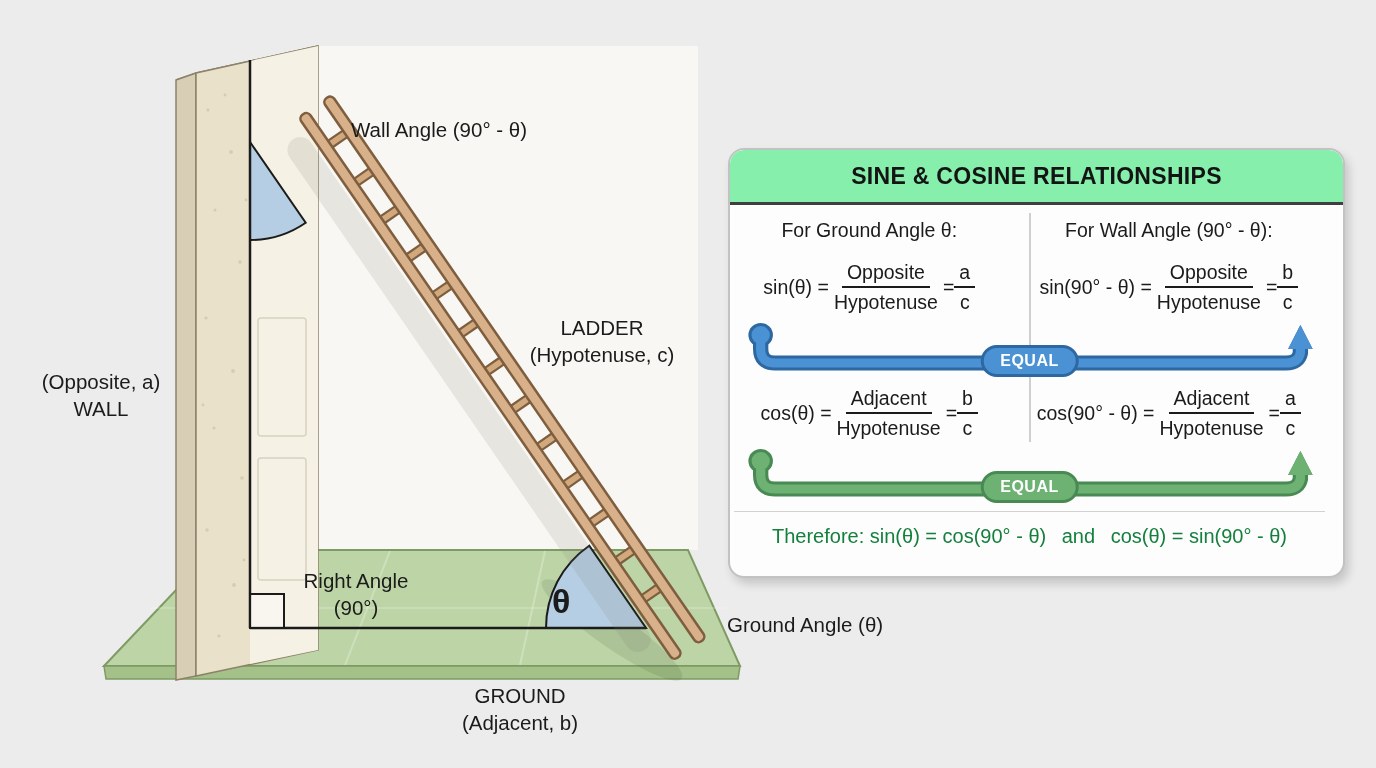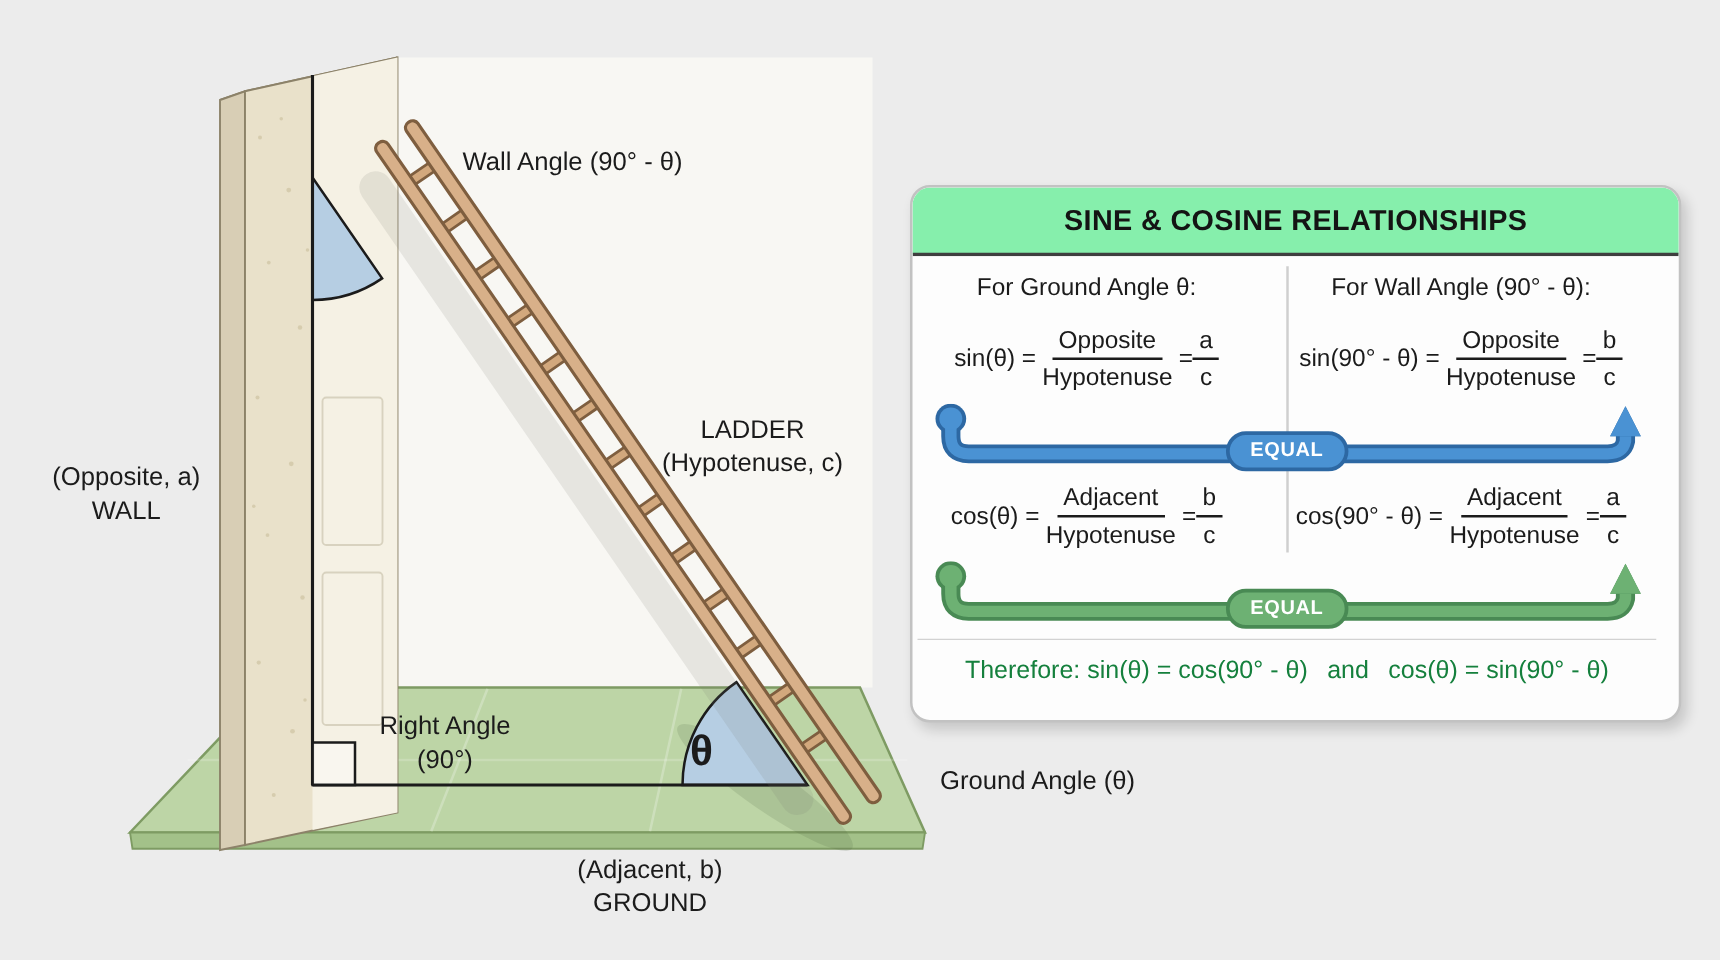--- a/index.html
+++ b/index.html
@@ -150,44 +150,44 @@
         <rect class="rung" x="450" y="-12" width="8" height="24" rx="4"></rect>
         <rect class="rung" x="496" y="-12" width="8" height="24" rx="4"></rect>
         <rect class="rung" x="542" y="-12" width="8" height="24" rx="4"></rect>
         <rect class="rung" x="588" y="-12" width="8" height="24" rx="4"></rect>
       </g>
       <rect class="rail" x="0" y="-20" width="660" height="11" rx="5"></rect>
       <rect class="rail" x="0" y="9" width="660" height="11" rx="5"></rect>
     </g>
   </svg>
 
-  <div class="dlabel" style="left:370px;top:116px;">Wall Angle (90° - θ)</div>
+  <div class="dlabel" style="left:351px;top:116px;">Wall Angle (90° - θ)</div>
 
   <div class="dlabel center" style="left:18px;top:368px;width:166px;">
     <div>(Opposite, a)</div>
     <div>WALL</div>
   </div>
 
-  <div class="dlabel center" style="left:502px;top:330px;width:200px;">
+  <div class="dlabel center" style="left:502px;top:314px;width:200px;">
     <div>LADDER</div>
     <div>(Hypotenuse, c)</div>
   </div>
 
   <div class="dlabel center" style="left:281px;top:567px;width:150px;">
     <div>Right Angle</div>
     <div>(90°)</div>
   </div>
 
   <div class="dlabel" id="theta-label" style="left:552px;top:584px;">θ</div>
 
-  <div class="dlabel" style="left:752px;top:611px;">Ground Angle (θ)</div>
+  <div class="dlabel" style="left:727px;top:611px;">Ground Angle (θ)</div>
 
   <div class="dlabel center" style="left:424px;top:682px;width:192px;">
+    <div>GROUND</div>
     <div>(Adjacent, b)</div>
-    <div>GROUND</div>
   </div>
 
   <div id="panel">
     <div id="panel-header">
       <div id="panel-title">SINE &amp; COSINE RELATIONSHIPS</div>
     </div>
 
     <div id="panel-body">
       <div id="col-divider"></div>
 

